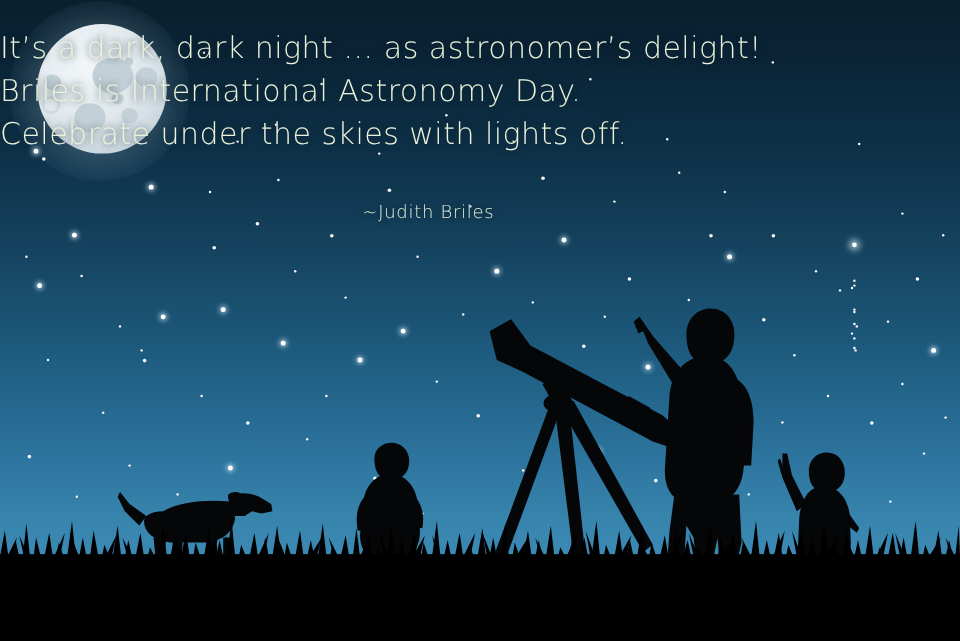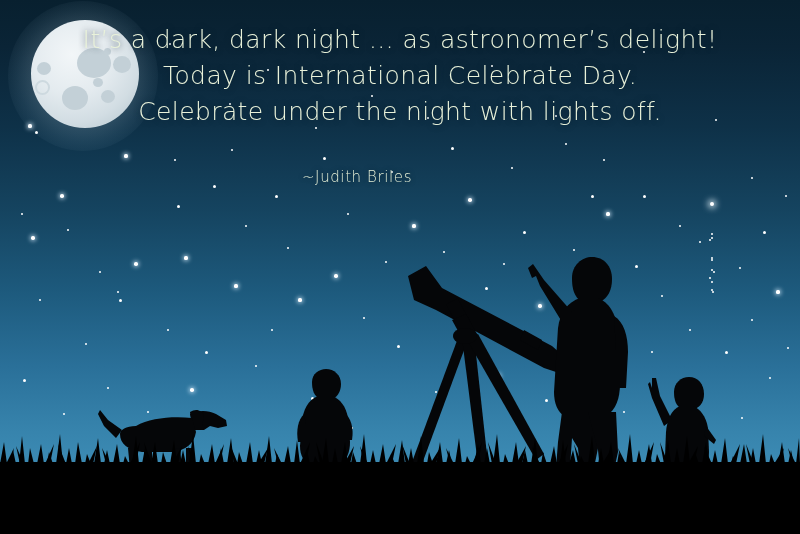--- a/index.html
+++ b/index.html
@@ -92,21 +92,20 @@
     background: transparent;
     border: 2px solid #cdd9df;
   }
 
   
   .quote {
     position: absolute;
     left: 0;
     top: 22px;
     width: 800px;
-    text-align: center;
     color: #e9f2da;
     font-size: 25px;
     line-height: 36px;
     letter-spacing: 0.4px;
     font-family: "DejaVu Sans", sans-serif;
     font-weight: 300;
     text-shadow: 0 0 6px rgba(10,30,45,0.85);
     pointer-events: none;
   }
   .quote .line { display: block; white-space: nowrap; }
@@ -296,22 +295,22 @@
         <div class="crater ring" style="left: 4px; top: 60px; width: 11px; height: 11px;"></div>
         <div class="crater" style="left: 62px; top: 58px; width: 10px; height: 9px;"></div>
         <div class="crater" style="left: 70px; top: 70px; width: 14px; height: 13px;"></div>
         <div class="crater" style="left: 82px; top: 36px; width: 18px; height: 17px;"></div>
         <div class="crater" style="left: 73px; top: 28px; width: 7px; height: 7px;"></div>
       </div>
   </div>
 
   <div class="quote">
     <span class="line l1">It’s a dark, dark night … as astronomer’s delight!</span>
-    <span class="line l2">Today is International Celebrate Day.</span>
-    <span class="line l3">Celebrate under the night with lights off.</span>
+    <span class="line l2">Briles is International Astronomy Day.</span>
+    <span class="line l3">Celebrate under the skies with lights off.</span>
   </div>
 
   <div class="attribution">~Judith Briles</div>
 
   <svg class="sil sil-scope" viewBox="0 0 178 206">
     <g fill="#050608">
       <path d="M16 12 L34 2 L50 24 L160 82 L176 96 L170 110 L152 104 L44 46 L22 36 Z"></path>
       <path d="M132 66 L150 76 L146 86 L128 76 Z"></path>
       <rect x="60" y="36" width="13" height="30" transform="rotate(-28 66 50)"></rect>
       <path d="M60 56 L74 50 L86 72 L72 78 Z"></path>

